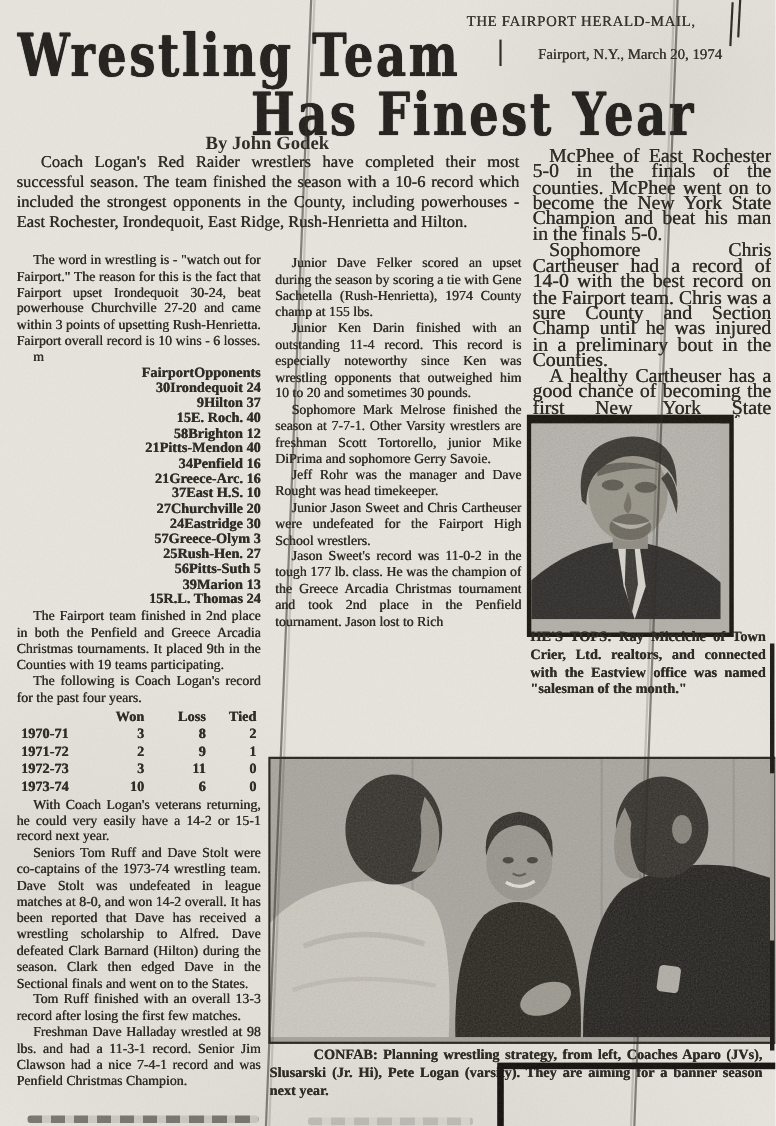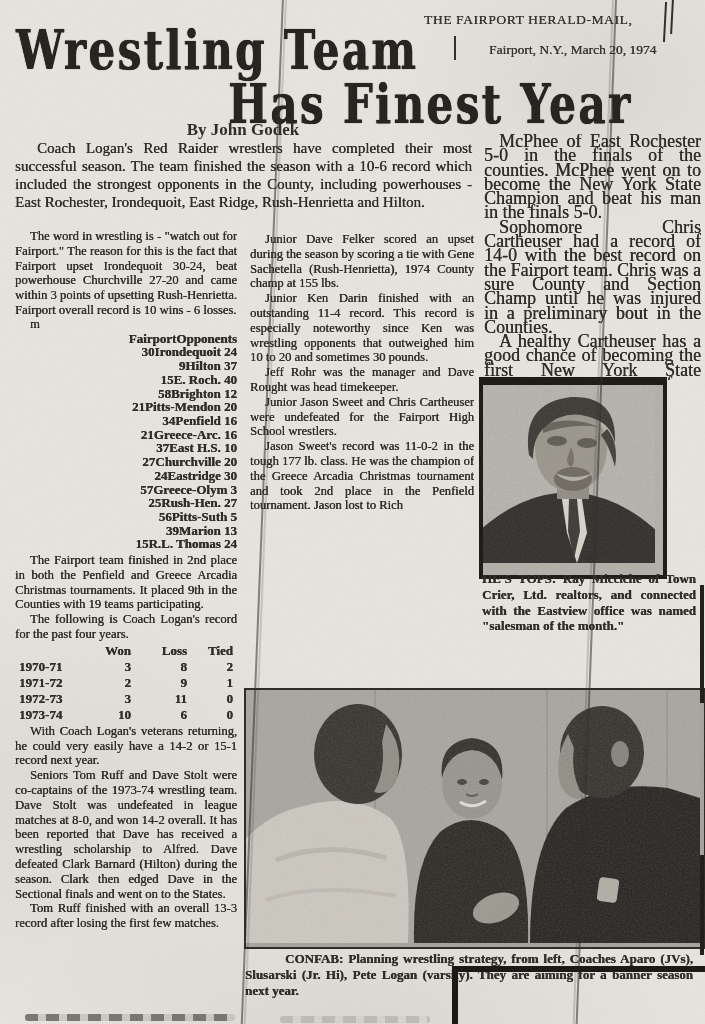--- a/index.html
+++ b/index.html
@@ -94,21 +94,21 @@
       <div class="srow">
           <span>15</span>
           <span class="opp">E. Roch. 40</span>
         </div>
       <div class="srow">
           <span>58</span>
           <span class="opp">Brighton 12</span>
         </div>
       <div class="srow">
           <span>21</span>
-          <span class="opp">Pitts-Mendon 20</span>
+          <span class="opp">Pitts-Mendon 40</span>
         </div>
       <div class="srow">
           <span>34</span>
           <span class="opp">Penfield 16</span>
         </div>
       <div class="srow">
           <span>21</span>
           <span class="opp">Greece-Arc. 16</span>
         </div>
       <div class="srow">
@@ -174,25 +174,27 @@
       <div class="rrow">
           <span class="season">1973-74</span>
           <span>10</span>
           <span>6</span>
           <span>0</span>
         </div>
     </div>
     <p>With Coach Logan's veterans returning, he could very easily have a 14-2 or 15-1 record next year.</p>
     <p>Seniors Tom Ruff and Dave Stolt were co-captains of the 1973-74 wrestling team. Dave Stolt was undefeated in league matches at 8-0, and won 14-2 overall. It has been reported that Dave has received a wrestling scholarship to Alfred. Dave defeated Clark Barnard (Hilton) during the season. Clark then edged Dave in the Sectional finals and went on to the States.</p>
     <p>Tom Ruff finished with an overall 13-3 record after losing the first few matches.</p>
+    <p>Freshman Dave Halladay wrestled at 98 lbs. and had a 11-3-1 record. Senior Jim Clawson had a nice 7-4-1 record and was Penfield Christmas Champion.</p>
   </div>
 
   <div class="abs col col-mid">
     <p>Junior Dave Felker scored an upset during the season by scoring a tie with Gene Sachetella (Rush-Henrietta), 1974 County champ at 155 lbs.</p>
     <p>Junior Ken Darin finished with an outstanding 11-4 record. This record is especially noteworthy since Ken was wrestling opponents that outweighed him 10 to 20 and sometimes 30 pounds.</p>
+    <p>Sophomore Mark Melrose finished the season at 7-7-1. Other Varsity wrestlers are freshman Scott Tortorello, junior Mike DiPrima and sophomore Gerry Savoie.</p>
     <p>Jeff Rohr was the manager and Dave Rought was head timekeeper.</p>
     <p>Junior Jason Sweet and Chris Cartheuser were undefeated for the Fairport High School wrestlers.</p>
     <p>Jason Sweet's record was 11-0-2 in the tough 177 lb. class. He was the champion of the Greece Arcadia Christmas tournament and took 2nd place in the Penfield tournament. Jason lost to Rich</p>
   </div>
 
   <div class="abs col col-right">
     <p>McPhee of East Rochester 5-0 in the finals of the counties. McPhee went on to become the New York State Champion and beat his man in the finals 5-0.</p>
     <p>Sophomore Chris Cartheuser had a record of 14-0 with the best record on the Fairport team. Chris was a sure County and Section Champ until he was injured in a preliminary bout in the Counties.</p>
     <p>A healthy Cartheuser has a good chance of becoming the first New York State wrestling champion from Fairport. He was champion of the Greece Arcadia Tournament at 131 lbs.</p>
   </div>

